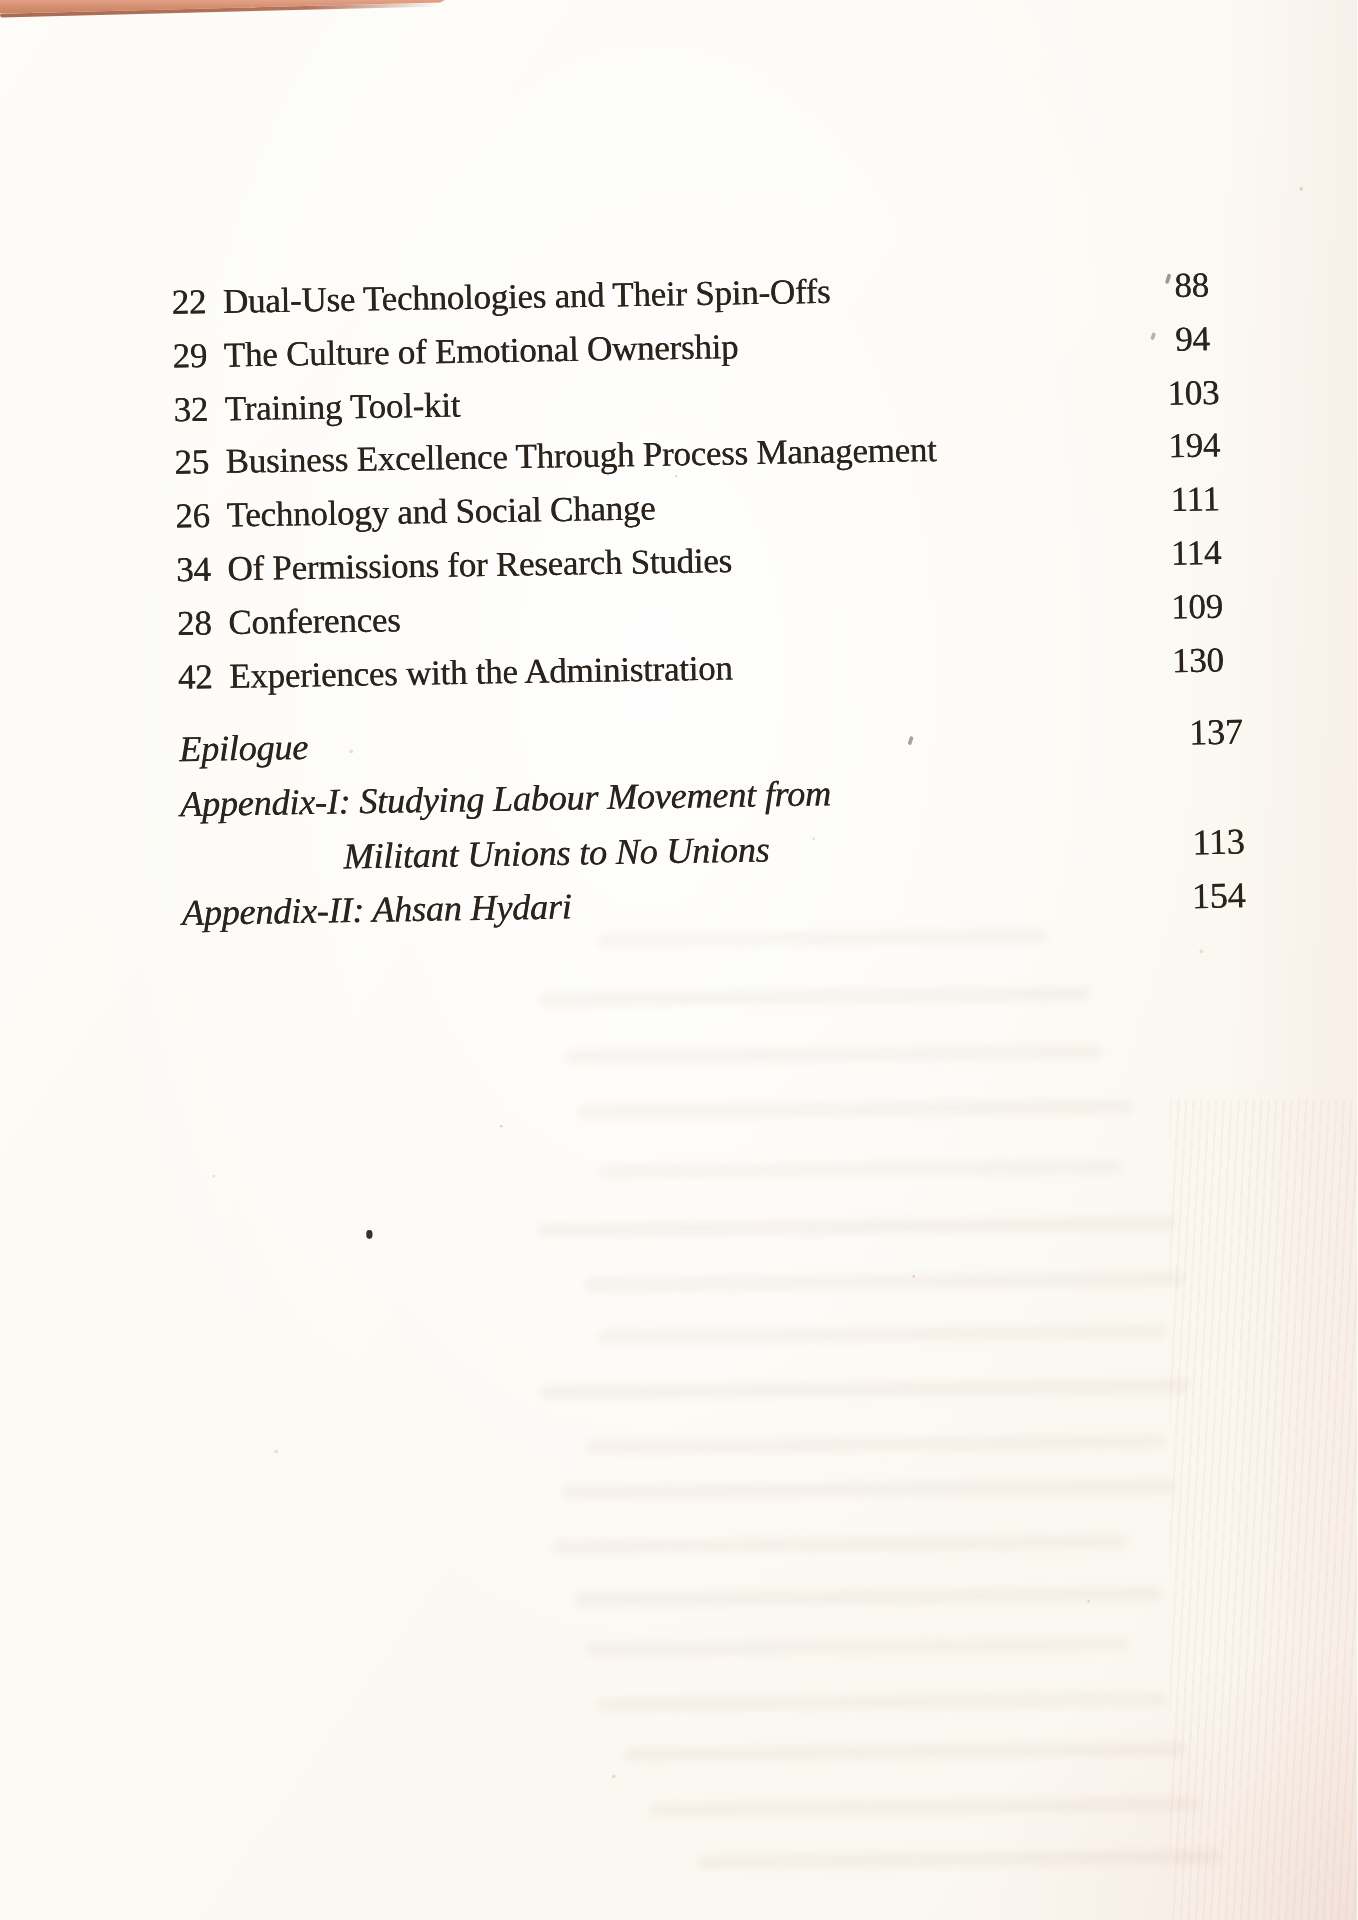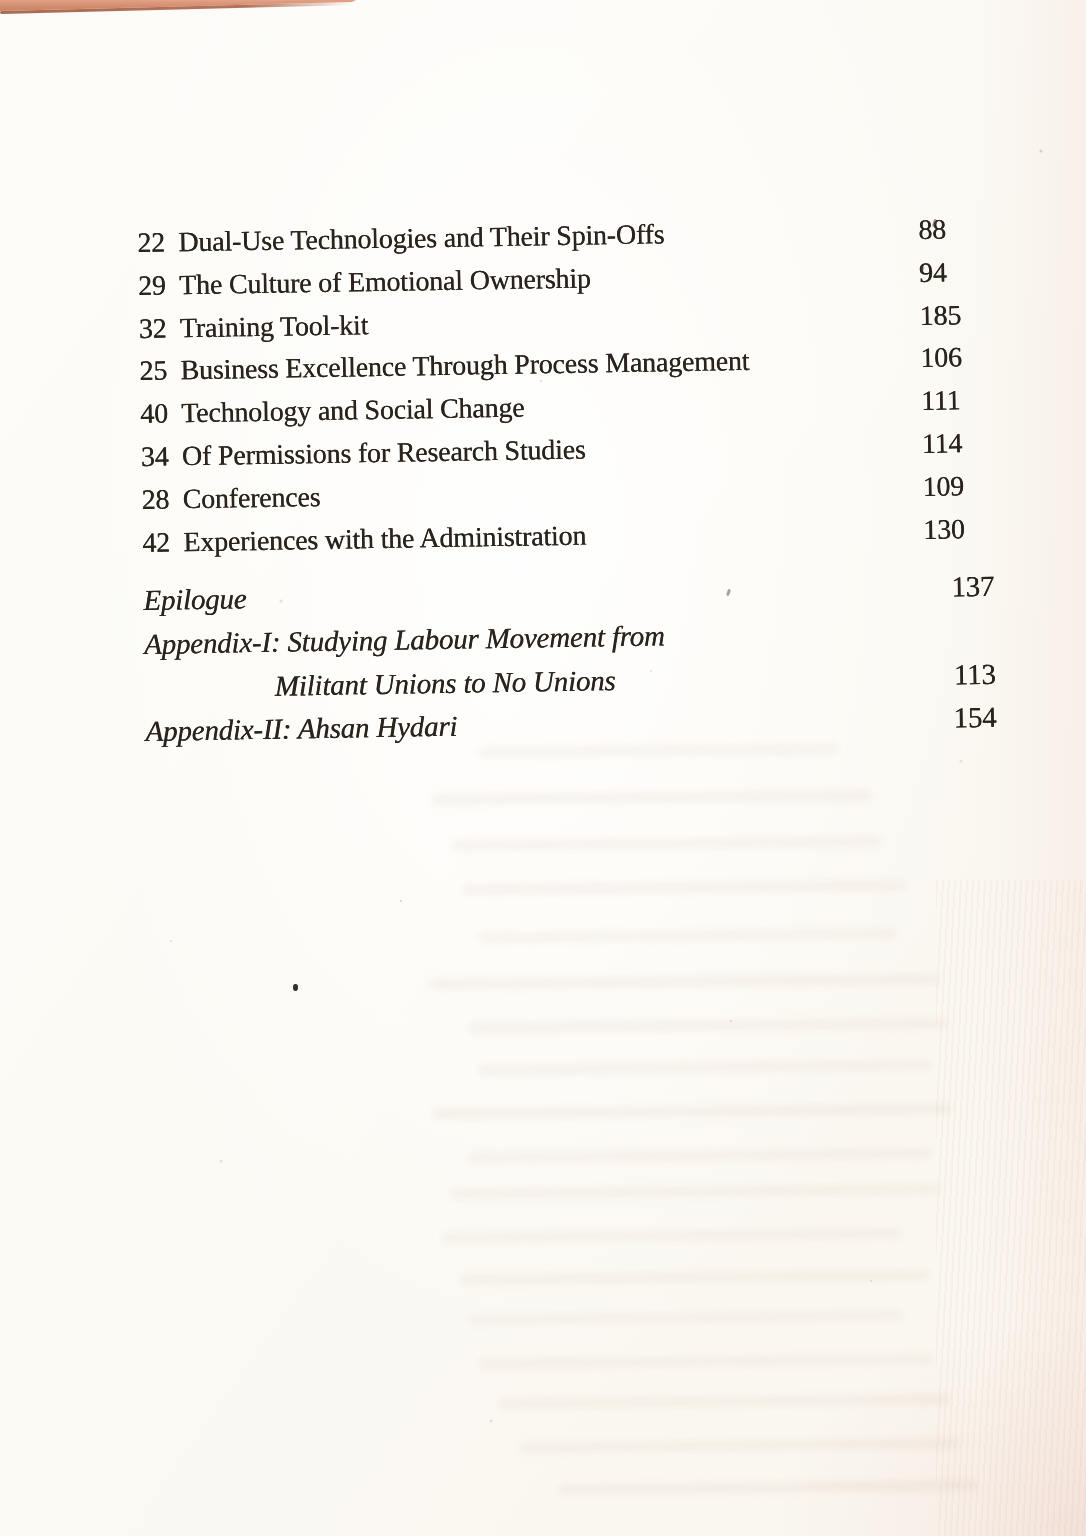--- a/index.html
+++ b/index.html
@@ -53,21 +53,21 @@
     display: flex;
     align-items: baseline;
     height: 42.8px;
     line-height: 42.8px;
     font-size: 28px;
     letter-spacing: -0.2px;
     white-space: nowrap;
   }
   .toc-row .num { width: 41px; flex: none; font-family: Liberation Serif, serif; }
   .toc-row .title { flex: 1 1 auto; overflow: hidden; }
-  .toc-row .page { flex: none; min-width: 70px; text-align: left; }
+  .toc-row .page { flex: none; min-width: 70px; text-align: center; }
 
   .back-matter { margin-top: 15px; }
   .bm-row {
     display: flex;
     align-items: baseline;
     height: 43.6px;
     line-height: 43.6px;
     font-size: 29px;
     font-style: italic;
     letter-spacing: -0.2px;
@@ -156,31 +156,31 @@
 
   <li class="toc-row">
     <span class="num">29</span>
     <span class="title">The Culture of Emotional Ownership</span>
     <span class="page">94</span>
   </li>
 
   <li class="toc-row">
     <span class="num">32</span>
     <span class="title">Training Tool-kit</span>
-    <span class="page">185</span>
+    <span class="page">103</span>
   </li>
 
   <li class="toc-row">
     <span class="num">25</span>
     <span class="title">Business Excellence Through Process Management</span>
-    <span class="page">106</span>
-  </li>
-
-  <li class="toc-row">
-    <span class="num">40</span>
+    <span class="page">194</span>
+  </li>
+
+  <li class="toc-row">
+    <span class="num">26</span>
     <span class="title">Technology and Social Change</span>
     <span class="page">111</span>
   </li>
 
   <li class="toc-row">
     <span class="num">34</span>
     <span class="title">Of Permissions for Research Studies</span>
     <span class="page">114</span>
   </li>
 

